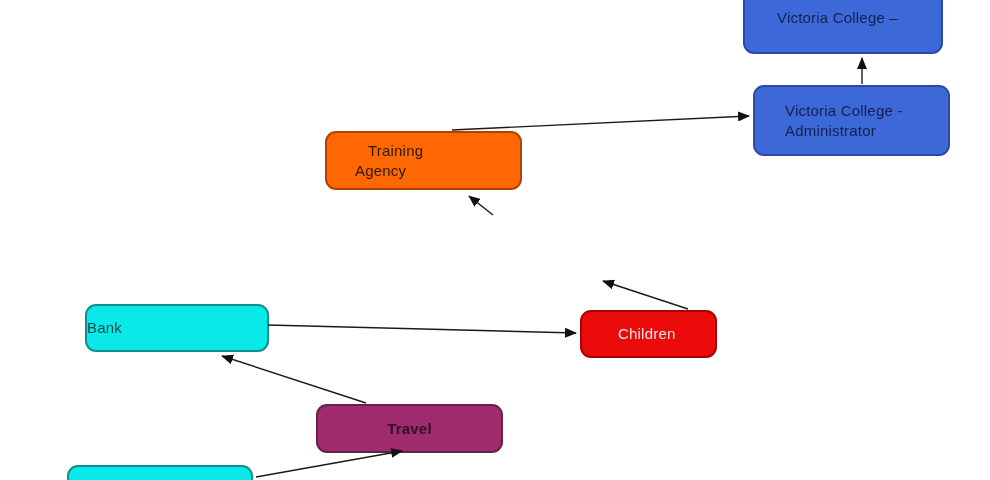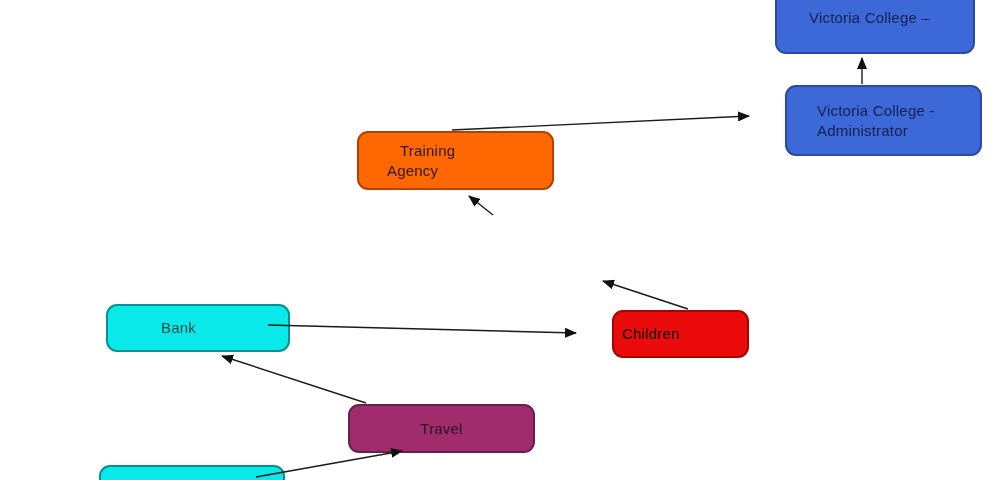--- a/index.html
+++ b/index.html
@@ -4,21 +4,21 @@
 <style>
   html, body { margin: 0; padding: 0; background: #ffffff; }
   .stage {
     position: relative;
     width: 990px;
     height: 480px;
     background: #ffffff;
     overflow: hidden;
     font-family: "Liberation Sans", sans-serif;
   }
-  .nodes-layer { position: absolute; inset: 0; margin-left: 32px; }
+  .nodes-layer { position: absolute; inset: 0; }
   .node {
     position: absolute;
     box-sizing: border-box;
     border: 2px solid #000;
     border-radius: 11px;
     display: flex;
     flex-direction: column;
     justify-content: center;
     font-size: 15px;
     line-height: 20px;
@@ -42,27 +42,27 @@
         <div>Victoria College –</div>
       </div>
       <div class="node align-left" style="left: 753px; top: 85px; width: 197px; height: 71px; background: rgb(61, 104, 216); border-color: rgb(43, 74, 165); color: rgb(21, 32, 77); padding-left: 30px;">
         <div>Victoria College -</div>
         <div>Administrator</div>
       </div>
       <div class="node align-left" style="left: 325px; top: 131px; width: 197px; height: 59px; background: rgb(255, 103, 3); border-color: rgb(176, 67, 0); color: rgb(43, 26, 6); padding-left: 28px;">
         <div style="padding-left: 13px;">Training</div>
         <div>Agency</div>
       </div>
-      <div class="node align-left" style="left: 74px; top: 304px; width: 184px; height: 48px; background: rgb(10, 233, 233); border-color: rgb(14, 142, 142); color: rgb(23, 75, 75); padding-left: 53px;">
+      <div class="node align-left" style="left: 85px; top: 304px; width: 184px; height: 48px; background: rgb(10, 233, 233); border-color: rgb(14, 142, 142); color: rgb(23, 75, 75); ">
         <div>Bank</div>
       </div>
-      <div class="node align-left" style="left: 580px; top: 310px; width: 137px; height: 48px; background: rgb(236, 11, 11); border-color: rgb(163, 4, 4); color: #000000; padding-left: 8px;">
+      <div class="node align-left" style="left: 580px; top: 310px; width: 137px; height: 48px; background: rgb(236, 11, 11); border-color: rgb(163, 4, 4); color: #e5e5e5; padding-left: 36px;">
         <div>Children</div>
       </div>
-      <div class="node align-center" style="left: 316px; top: 404px; width: 187px; height: 49px; background: rgb(160, 44, 110); border-color: rgb(102, 33, 74); color: rgb(45, 17, 37);">
+      <div class="node align-center" style="left: 316px; top: 404px; width: 187px; height: 49px; background: rgb(160, 44, 110); border-color: rgb(102, 33, 74); color: rgb(45, 17, 37); font-weight: bold;">
         <div>Travel</div>
       </div>
       <div class="node align-center" style="left: 67px; top: 465px; width: 186px; height: 48px; background: rgb(10, 233, 233); border-color: rgb(14, 142, 142); color: rgb(23, 75, 75);">
         <div></div>
       </div>
     </div>
   <svg class="edges-layer" width="990" height="480" viewBox="0 0 990 480">
     <defs>
       <marker id="arrowhead" markerUnits="userSpaceOnUse" markerWidth="12" markerHeight="10" refX="11" refY="5" orient="auto">
         <path d="M0,0 L12,5 L0,10 Z" fill="#111111"></path>

